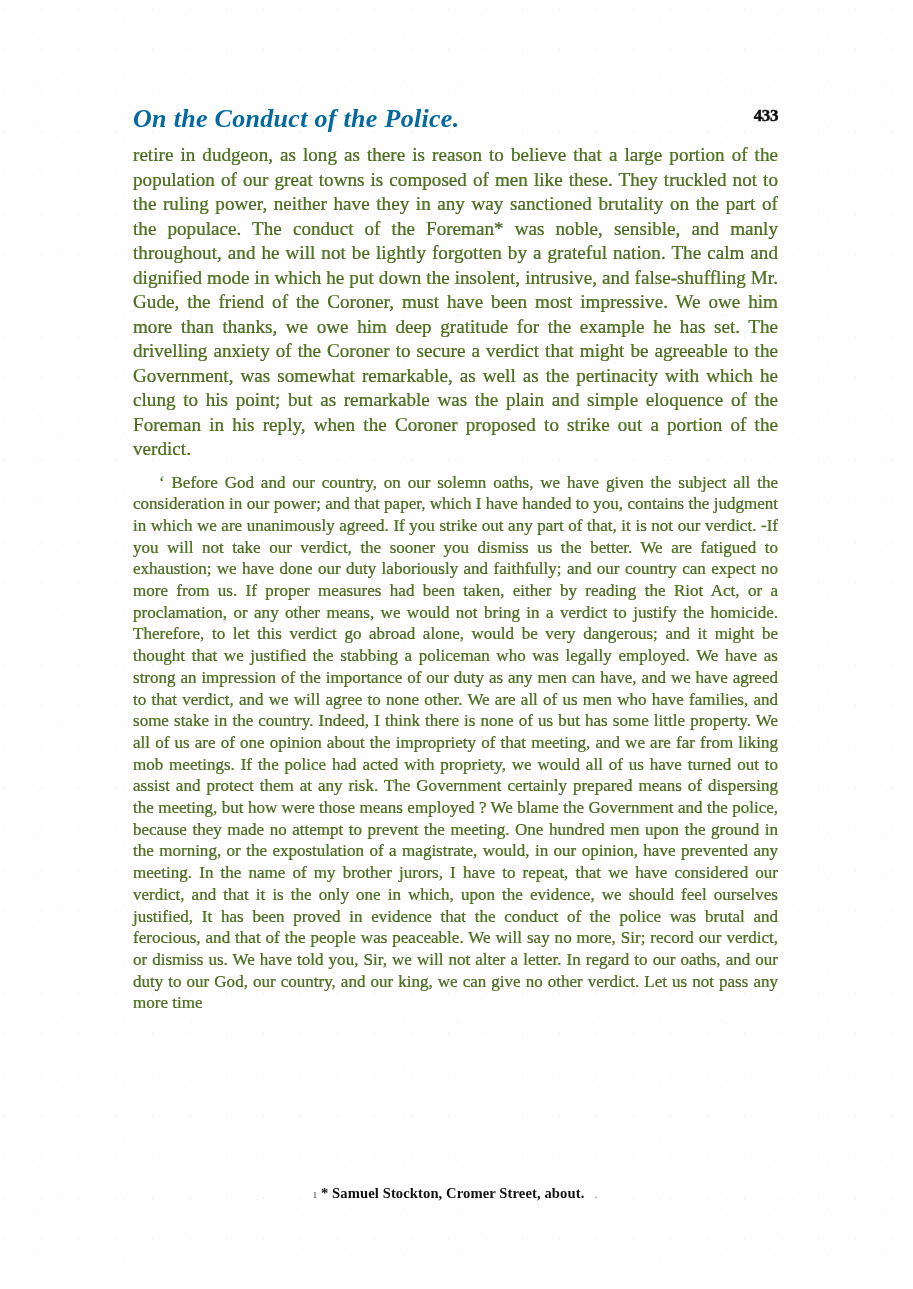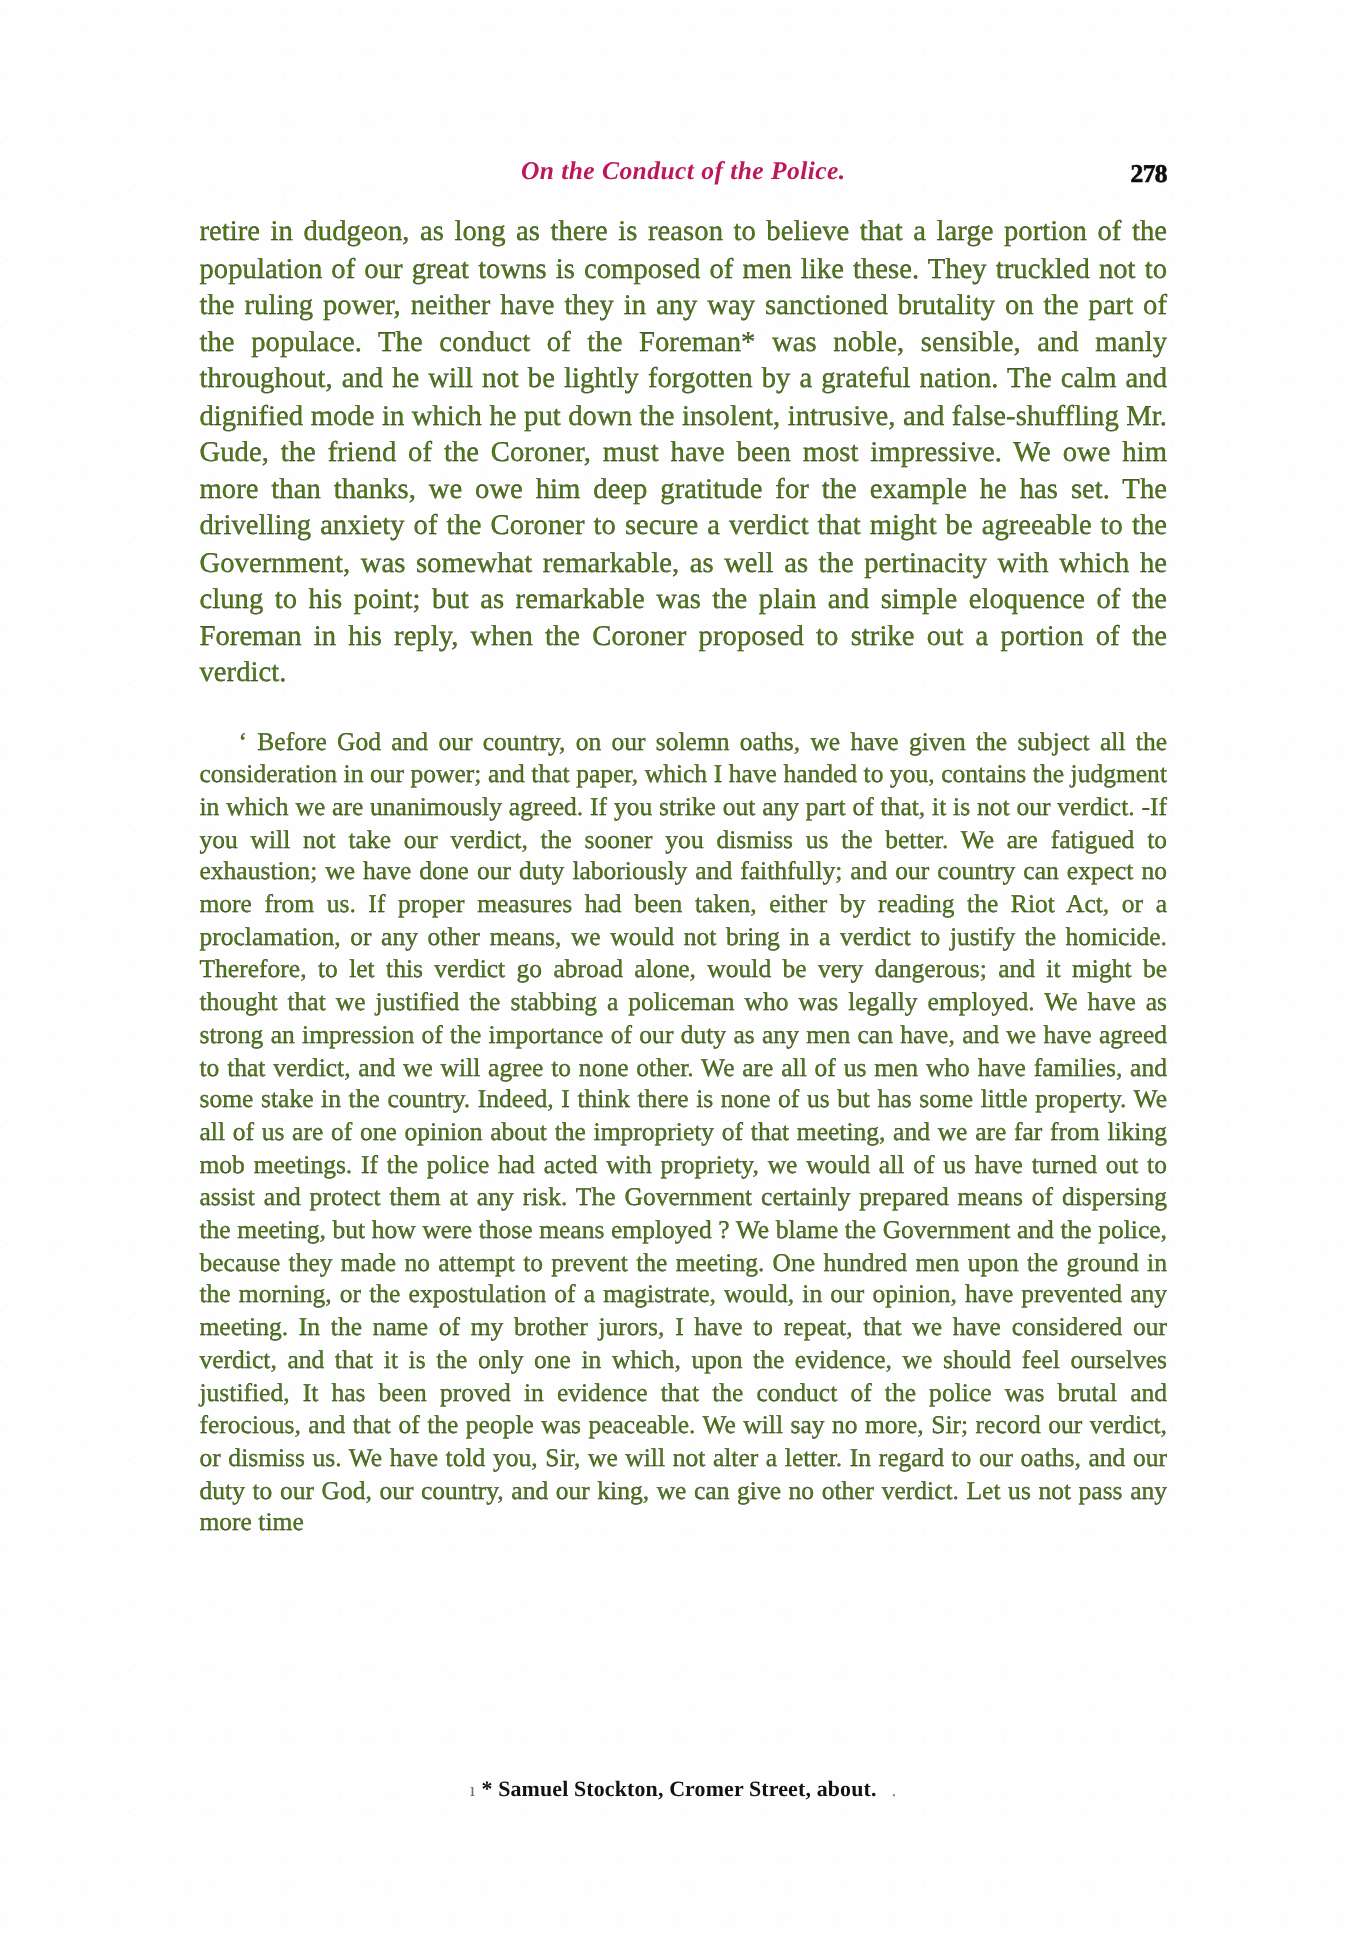--- a/index.html
+++ b/index.html
@@ -30,26 +30,25 @@
     left: 133px;
     top: 104px;
     width: 645px;
     height: 26px;
   }
   .runhead-title {
     position: absolute;
     left: 0;
     top: 0;
     width: 645px;
-    text-align: center;
     font-style: italic;
     font-weight: bold;
-    font-size: 17px;
+    font-size: 26px;
     letter-spacing: 0.3px;
-    color: #be185d;
+    color: #0369a1;
   }
   .runhead-folio {
     position: absolute;
     right: 0;
     top: 2px;
     font-weight: bold;
     font-size: 17px;
     letter-spacing: -0.4px;
     color: #0d0d0d;
     -webkit-text-stroke: 0.45px #0d0d0d;
@@ -73,21 +72,21 @@
 
   p.para-main {
     font-size: 19.1px;
     line-height: 24.5px;
     letter-spacing: 0.02px;
   }
 
   p.para-quote {
     font-size: 17.0px;
     line-height: 21.7px;
-    margin-top: 22px;
+    margin-top: 10px;
     text-indent: 26px;
     letter-spacing: 0.01px;
   }
 
   
   .footnote {
     position: absolute;
     left: 133px;
     top: 1185px;
     width: 645px;
@@ -124,21 +123,21 @@
     background-size: 37px 41px, 53px 47px, 67px 59px;
   }
 </style>
 </head>
 <body>
 
 <div class="page">
 
   <div class="runhead">
     <div class="runhead-title">On the Conduct of the Police.</div>
-    <div class="runhead-folio">278</div>
+    <div class="runhead-folio">433</div>
   </div>
 
   <div class="textblock">
     <p class="para-main">retire in dudgeon, as long as there is reason to believe that a large portion of the population of our great towns is composed of men like these. They truckled not to the ruling power, neither have they in any way sanctioned brutality on the part of the populace. The conduct of the Foreman* was noble, sensible, and manly throughout, and he will not be lightly forgotten by a grateful nation. The calm and dignified mode in which he put down the insolent, intrusive, and false-shuffling Mr. Gude, the friend of the Coroner, must have been most impressive. We owe him more than thanks, we owe him deep gratitude for the example he has set. The drivelling anxiety of the Coroner to secure a verdict that might be agreeable to the Government, was somewhat remarkable, as well as the pertinacity with which he clung to his point; but as remarkable was the plain and simple eloquence of the Foreman in his reply, when the Coroner proposed to strike out a portion of the verdict.</p>
     <p class="para-quote">‘ Before God and our country, on our solemn oaths, we have given the subject all the consideration in our power; and that paper, which I have handed to you, contains the judgment in which we are unanimously agreed. If you strike out any part of that, it is not our verdict. -If you will not take our verdict, the sooner you dismiss us the better. We are fatigued to exhaustion; we have done our duty laboriously and faithfully; and our country can expect no more from us. If proper measures had been taken, either by reading the Riot Act, or a proclamation, or any other means, we would not bring in a verdict to justify the homicide. Therefore, to let this verdict go abroad alone, would be very dangerous; and it might be thought that we justified the stabbing a policeman who was legally employed. We have as strong an impression of the importance of our duty as any men can have, and we have agreed to that verdict, and we will agree to none other. We are all of us men who have families, and some stake in the country. Indeed, I think there is none of us but has some little property. We all of us are of one opinion about the impropriety of that meeting, and we are far from liking mob meetings. If the police had acted with propriety, we would all of us have turned out to assist and protect them at any risk. The Government certainly prepared means of dispersing the meeting, but how were those means employed ? We blame the Government and the police, because they made no attempt to prevent the meeting. One hundred men upon the ground in the morning, or the expostulation of a magistrate, would, in our opinion, have prevented any meeting. In the name of my brother jurors, I have to repeat, that we have considered our verdict, and that it is the only one in which, upon the evidence, we should feel ourselves justified, It has been proved in evidence that the conduct of the police was brutal and ferocious, and that of the people was peaceable. We will say no more, Sir; record our verdict, or dismiss us. We have told you, Sir, we will not alter a letter. In regard to our oaths, and our duty to our God, our country, and our king, we can give no other verdict. Let us not pass any more time</p>
   </div>
 
   <div class="footnote">
     <span class="stray-left">ı</span><span>* Samuel Stockton, Cromer Street, about.</span><span class="stray-right">.</span>
   </div>

